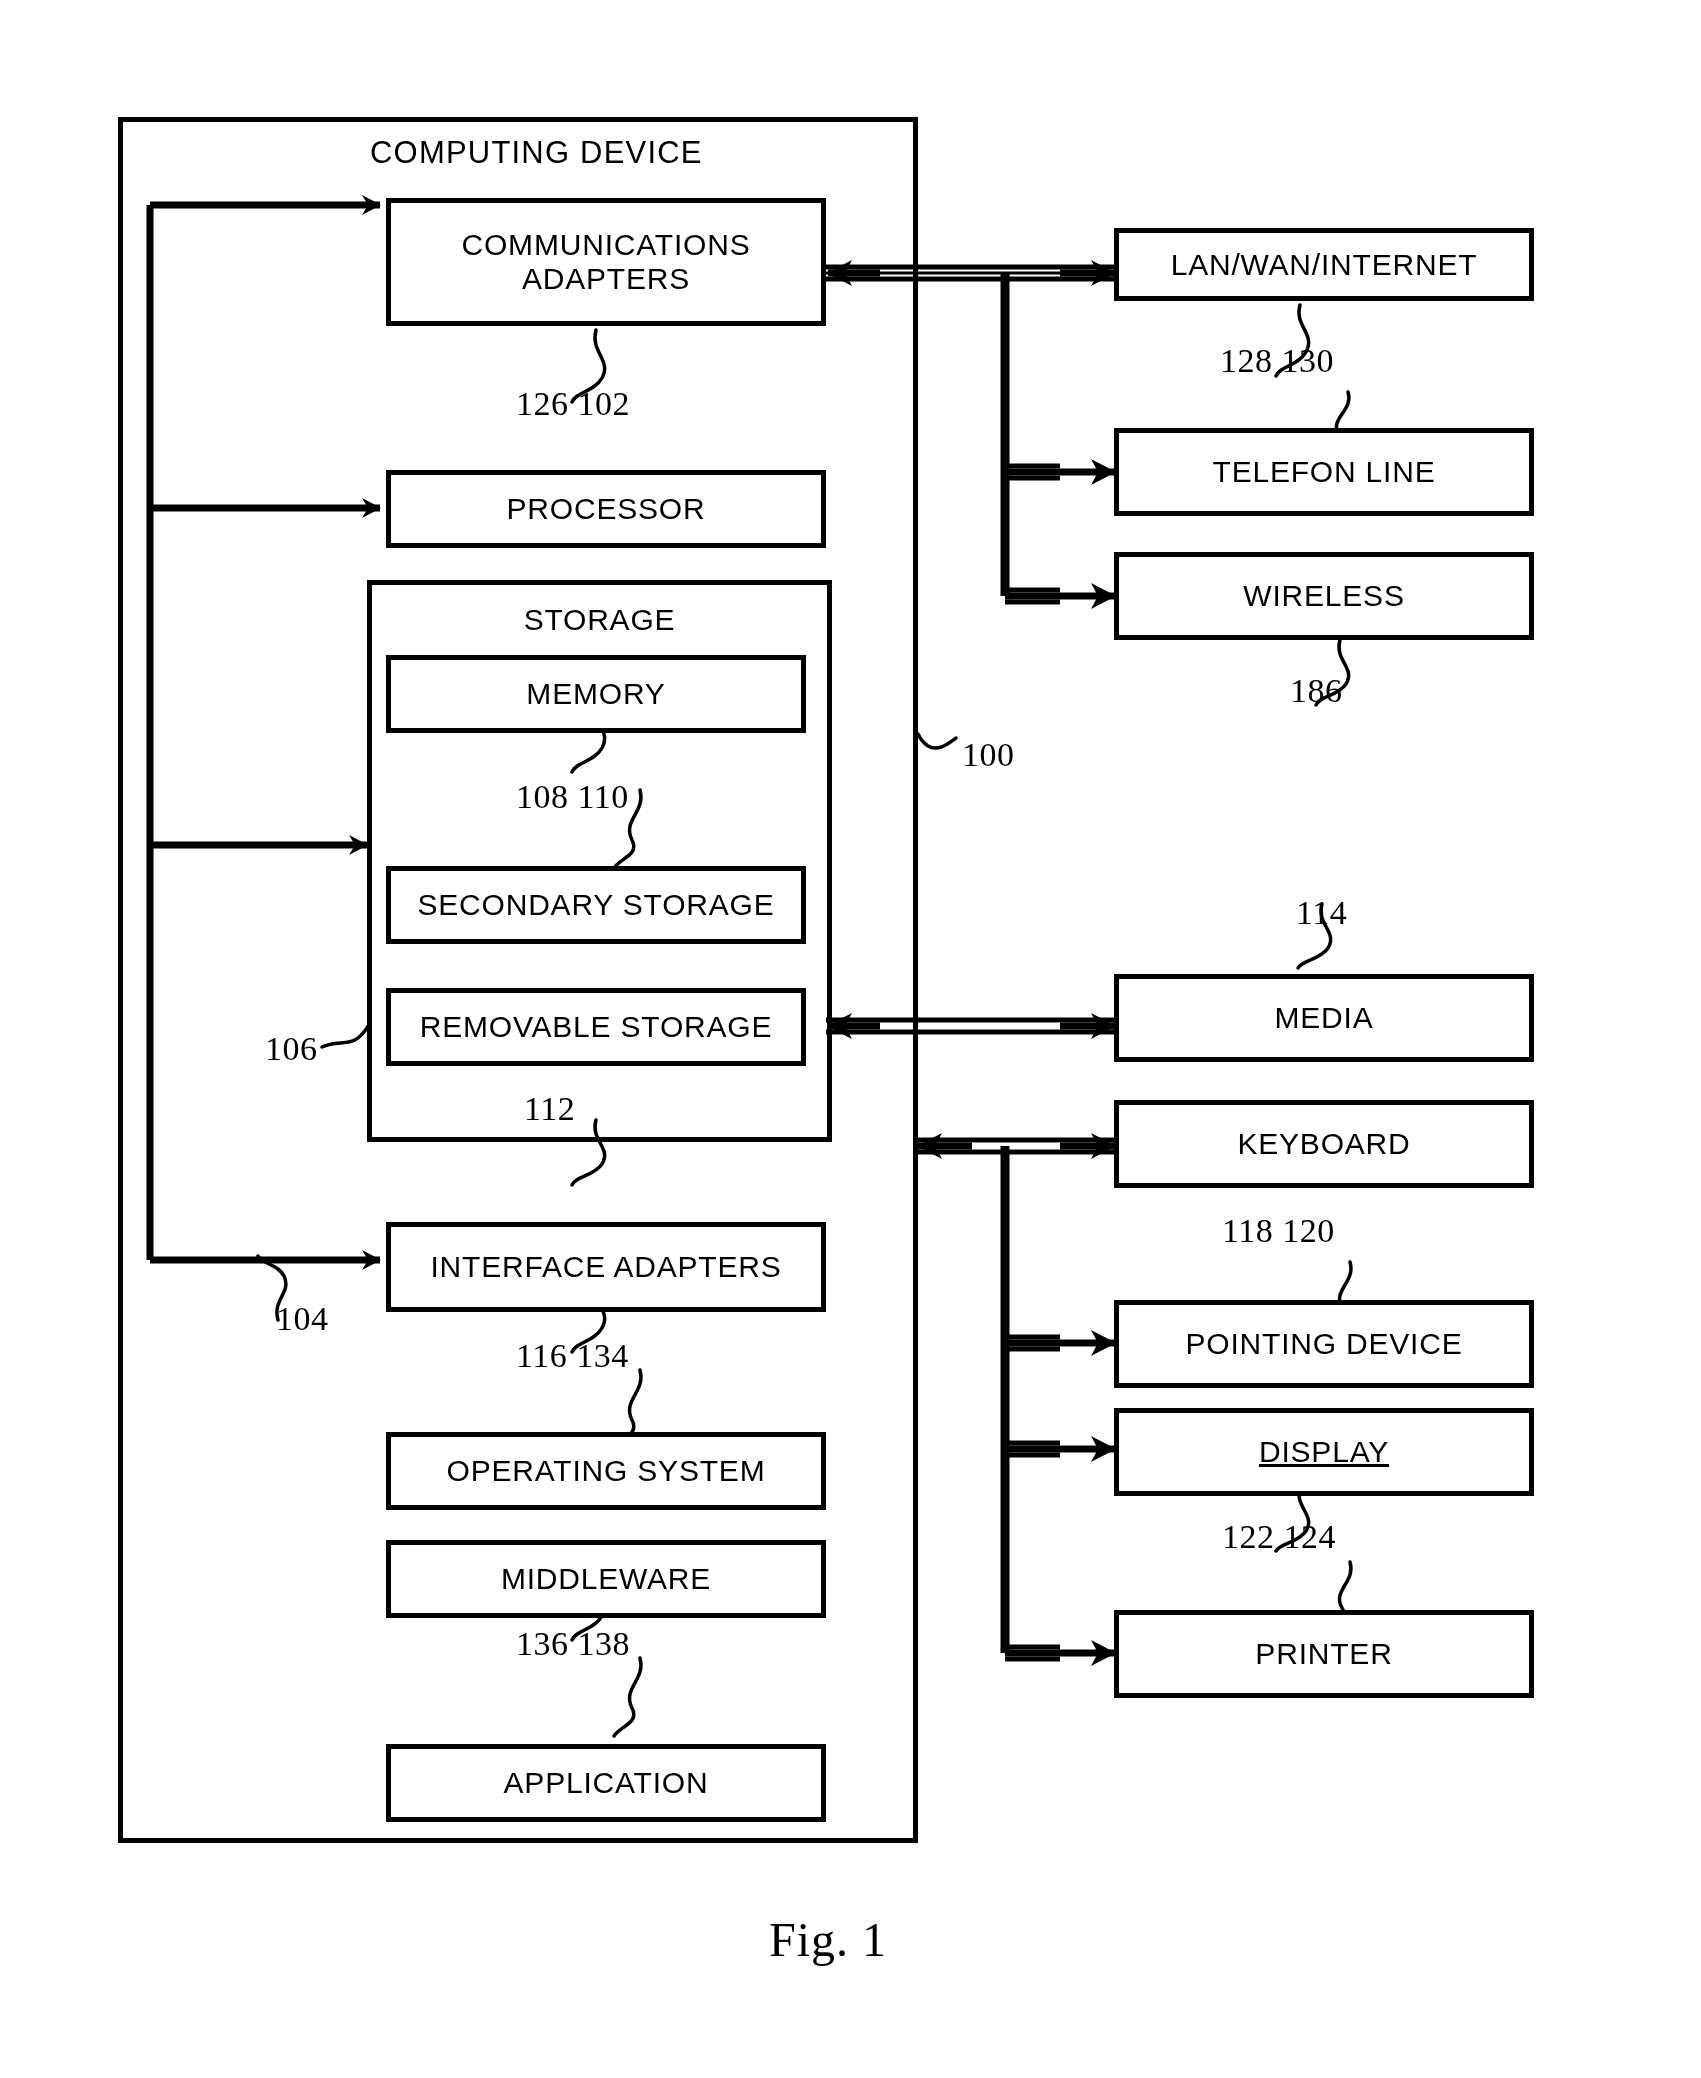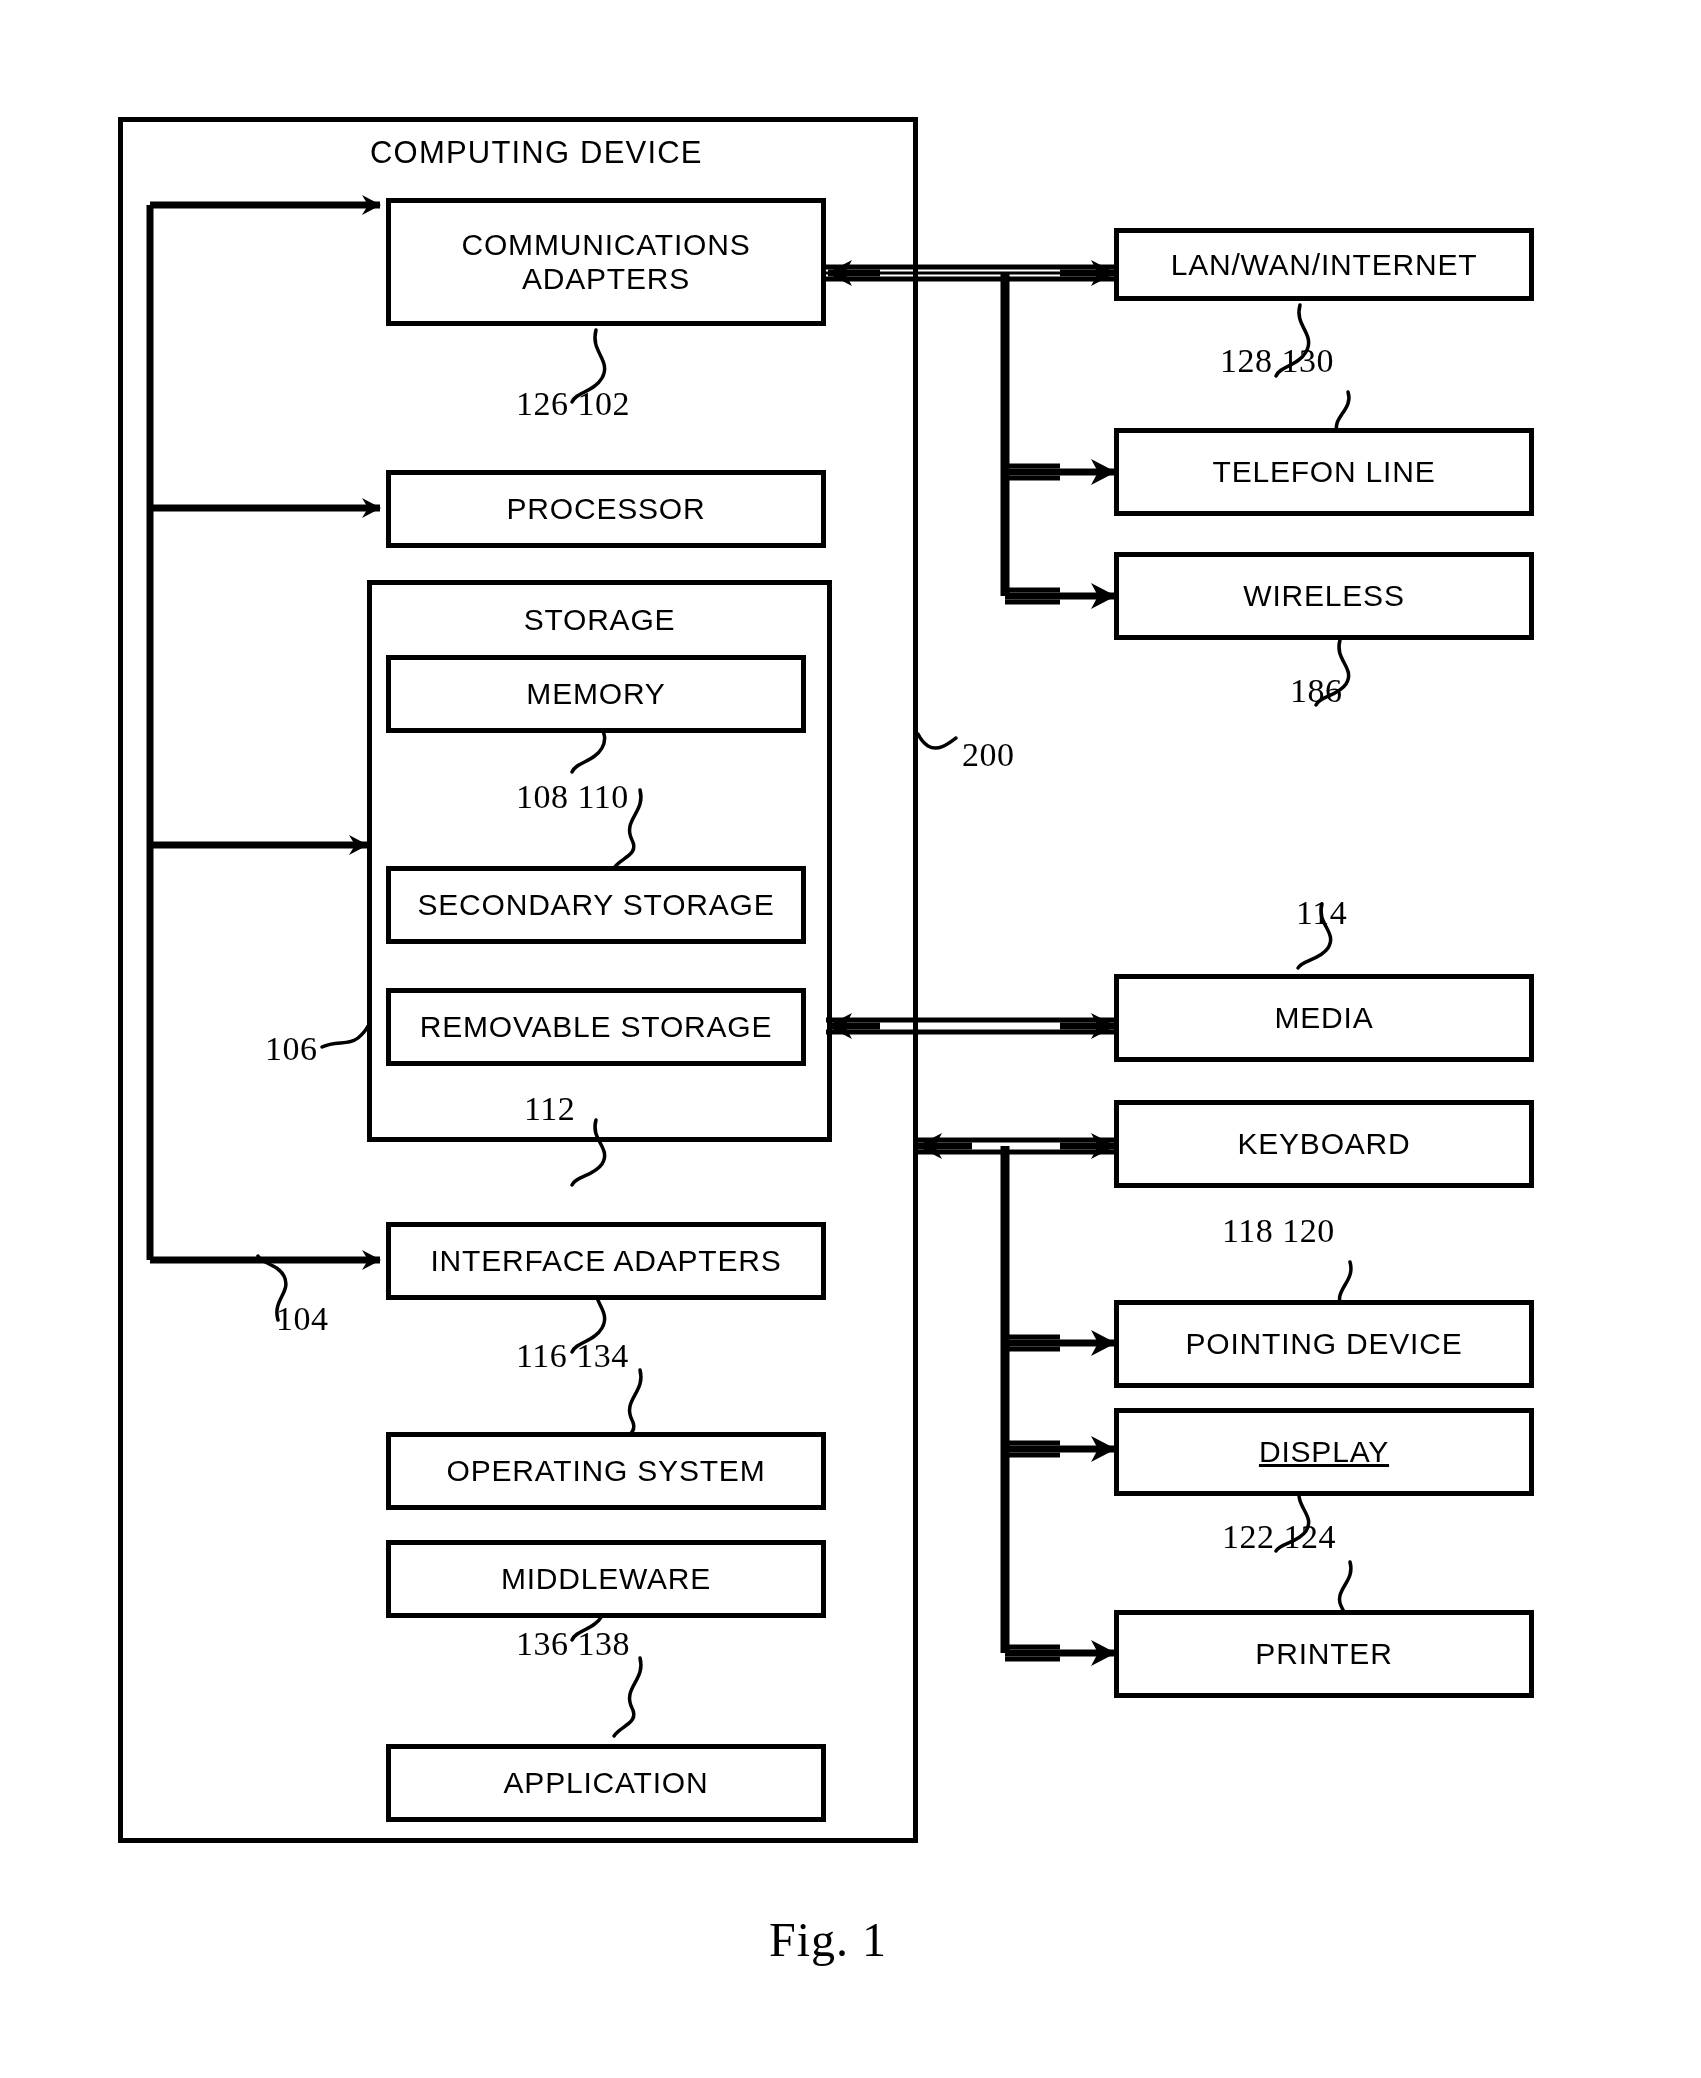--- a/index.html
+++ b/index.html
@@ -228,21 +228,21 @@
   </div>
 
   <div class="abs box" style="left:386px; top:866px; width:420px; height:78px;">
     <span class="lbl">SECONDARY STORAGE</span>
   </div>
 
   <div class="abs box" style="left:386px; top:988px; width:420px; height:78px;">
     <span class="lbl">REMOVABLE STORAGE</span>
   </div>
 
-  <div class="abs box" style="left:386px; top:1222px; width:440px; height:78px;">
+  <div class="abs box" style="left:386px; top:1222px; width:440px; height:90px;">
     <span class="lbl">INTERFACE ADAPTERS</span>
   </div>
 
   <div class="abs box" style="left:386px; top:1432px; width:440px; height:78px;">
     <span class="lbl">OPERATING SYSTEM</span>
   </div>
 
   <div class="abs box" style="left:386px; top:1540px; width:440px; height:78px;">
     <span class="lbl">MIDDLEWARE</span>
   </div>
@@ -290,21 +290,21 @@
   <div class="abs refnum" style="left:265px; top:1030px;">106</div>
 
   <div class="abs refnum" style="left:524px; top:1090px;">112</div>
 
   <div class="abs refnum" style="left:276px; top:1300px;">104</div>
 
   <div class="abs refnum" style="left:516px; top:1337px;">116  134</div>
 
   <div class="abs refnum" style="left:516px; top:1625px;">136  138</div>
 
-  <div class="abs refnum" style="left:962px; top:736px;">200</div>
+  <div class="abs refnum" style="left:962px; top:736px;">100</div>
 
   <div class="abs refnum" style="left:1220px; top:342px;">128  130</div>
 
   <div class="abs refnum" style="left:1290px; top:672px;">186</div>
 
   <div class="abs refnum" style="left:1296px; top:894px;">114</div>
 
   <div class="abs refnum" style="left:1222px; top:1212px;">118  120</div>
 
   <div class="abs refnum" style="left:1222px; top:1518px;">122  124</div>

